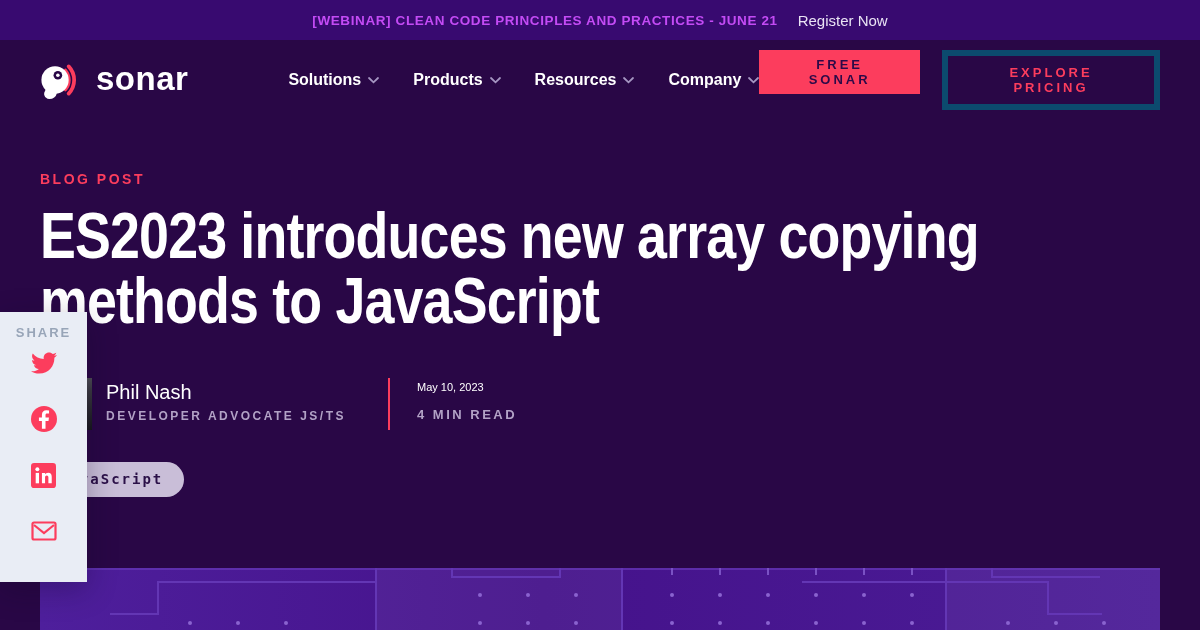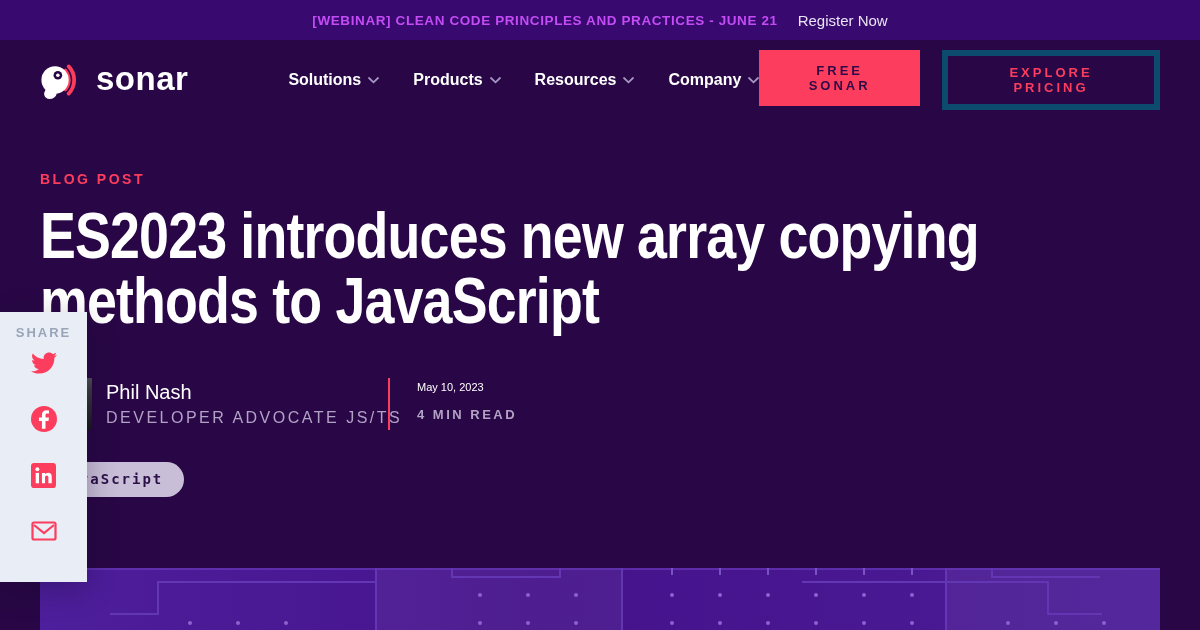--- a/index.html
+++ b/index.html
@@ -17,36 +17,36 @@
   .header { position:absolute; top:40px; left:0; width:1200px; height:80px;
             display:flex; align-items:center; padding:0 40px; }
   .logo { display:flex; align-items:center; gap:9px; cursor:pointer; }
   .logo-text { color:#ffffff; font-weight:bold; font-size:33px; letter-spacing:.5px; line-height:1; padding-bottom:4px; }
   .nav { display:flex; gap:34px; margin-left:100px; }
   .nav-item { display:flex; align-items:center; gap:7px; color:#ffffff; font-weight:600;
               font-size:16px; cursor:pointer; }
   .header-ctas { margin-left:auto; display:flex; gap:22px; }
   .btn { font-family:"Liberation Sans", sans-serif; font-weight:bold; font-size:13px;
          letter-spacing:3px; cursor:pointer; }
-  .btn-solid { background:#fc3d5d; color:#2c0a48; border:none; padding:0 23px; height:56px; }
+  .btn-solid { background:#fc3d5d; color:#2c0a48; border:none; padding:0 23px; height:44px; }
   .btn-outline { background:transparent; color:#fc3d5d; border:6px solid #0c4a6e; padding:0 21px; height:60px; }
 
   
   .eyebrow { position:absolute; left:40px; top:171px; color:#fc3d5d; font-weight:bold;
              font-size:14px; letter-spacing:2.5px; }
   .post-title { position:absolute; left:40px; top:204px; color:#ffffff; font-weight:bold;
                 font-size:64px; line-height:65px; letter-spacing:-1px; white-space:nowrap;
                 transform:scaleX(.84); transform-origin:0 0; }
   .post-title span { display:block; }
 
   .avatar { position:absolute; left:40px; top:378px; width:52px; height:52px;
             background:linear-gradient(160deg,#6a6a72 0%,#3a3a40 45%,#17171c 100%); }
   .author-name { position:absolute; left:106px; top:381px; color:#ffffff; font-size:20px; }
-  .author-role { position:absolute; left:106px; top:409px; color:#b2a2c6; font-weight:normal;
-                 font-size:16px; letter-spacing:2.5px; }
+  .author-role { position:absolute; left:106px; top:409px; color:#b2a2c6; font-weight:bold;
+                 font-size:12px; letter-spacing:2.5px; }
   .meta-divider { position:absolute; left:388px; top:378px; width:2px; height:52px; background:#fc3d5d; }
   .post-date { position:absolute; left:417px; top:381px; color:#ffffff; font-size:11px; }
   .read-time { position:absolute; left:417px; top:407px; color:#b2a2c6; font-weight:bold;
                font-size:13px; letter-spacing:2.5px; }
   .tag { position:absolute; left:38px; top:462px; height:35px; line-height:35px; padding:0 21px;
          background:#c9bed8; color:#2b1048; border-radius:18px; font-family:"DejaVu Sans Mono", monospace;
          font-weight:bold; font-size:14px; letter-spacing:2px; cursor:pointer; z-index:2; }
 
   
   .share-panel { position:absolute; left:0; top:312px; width:87px; height:270px; background:#e9edf5;

